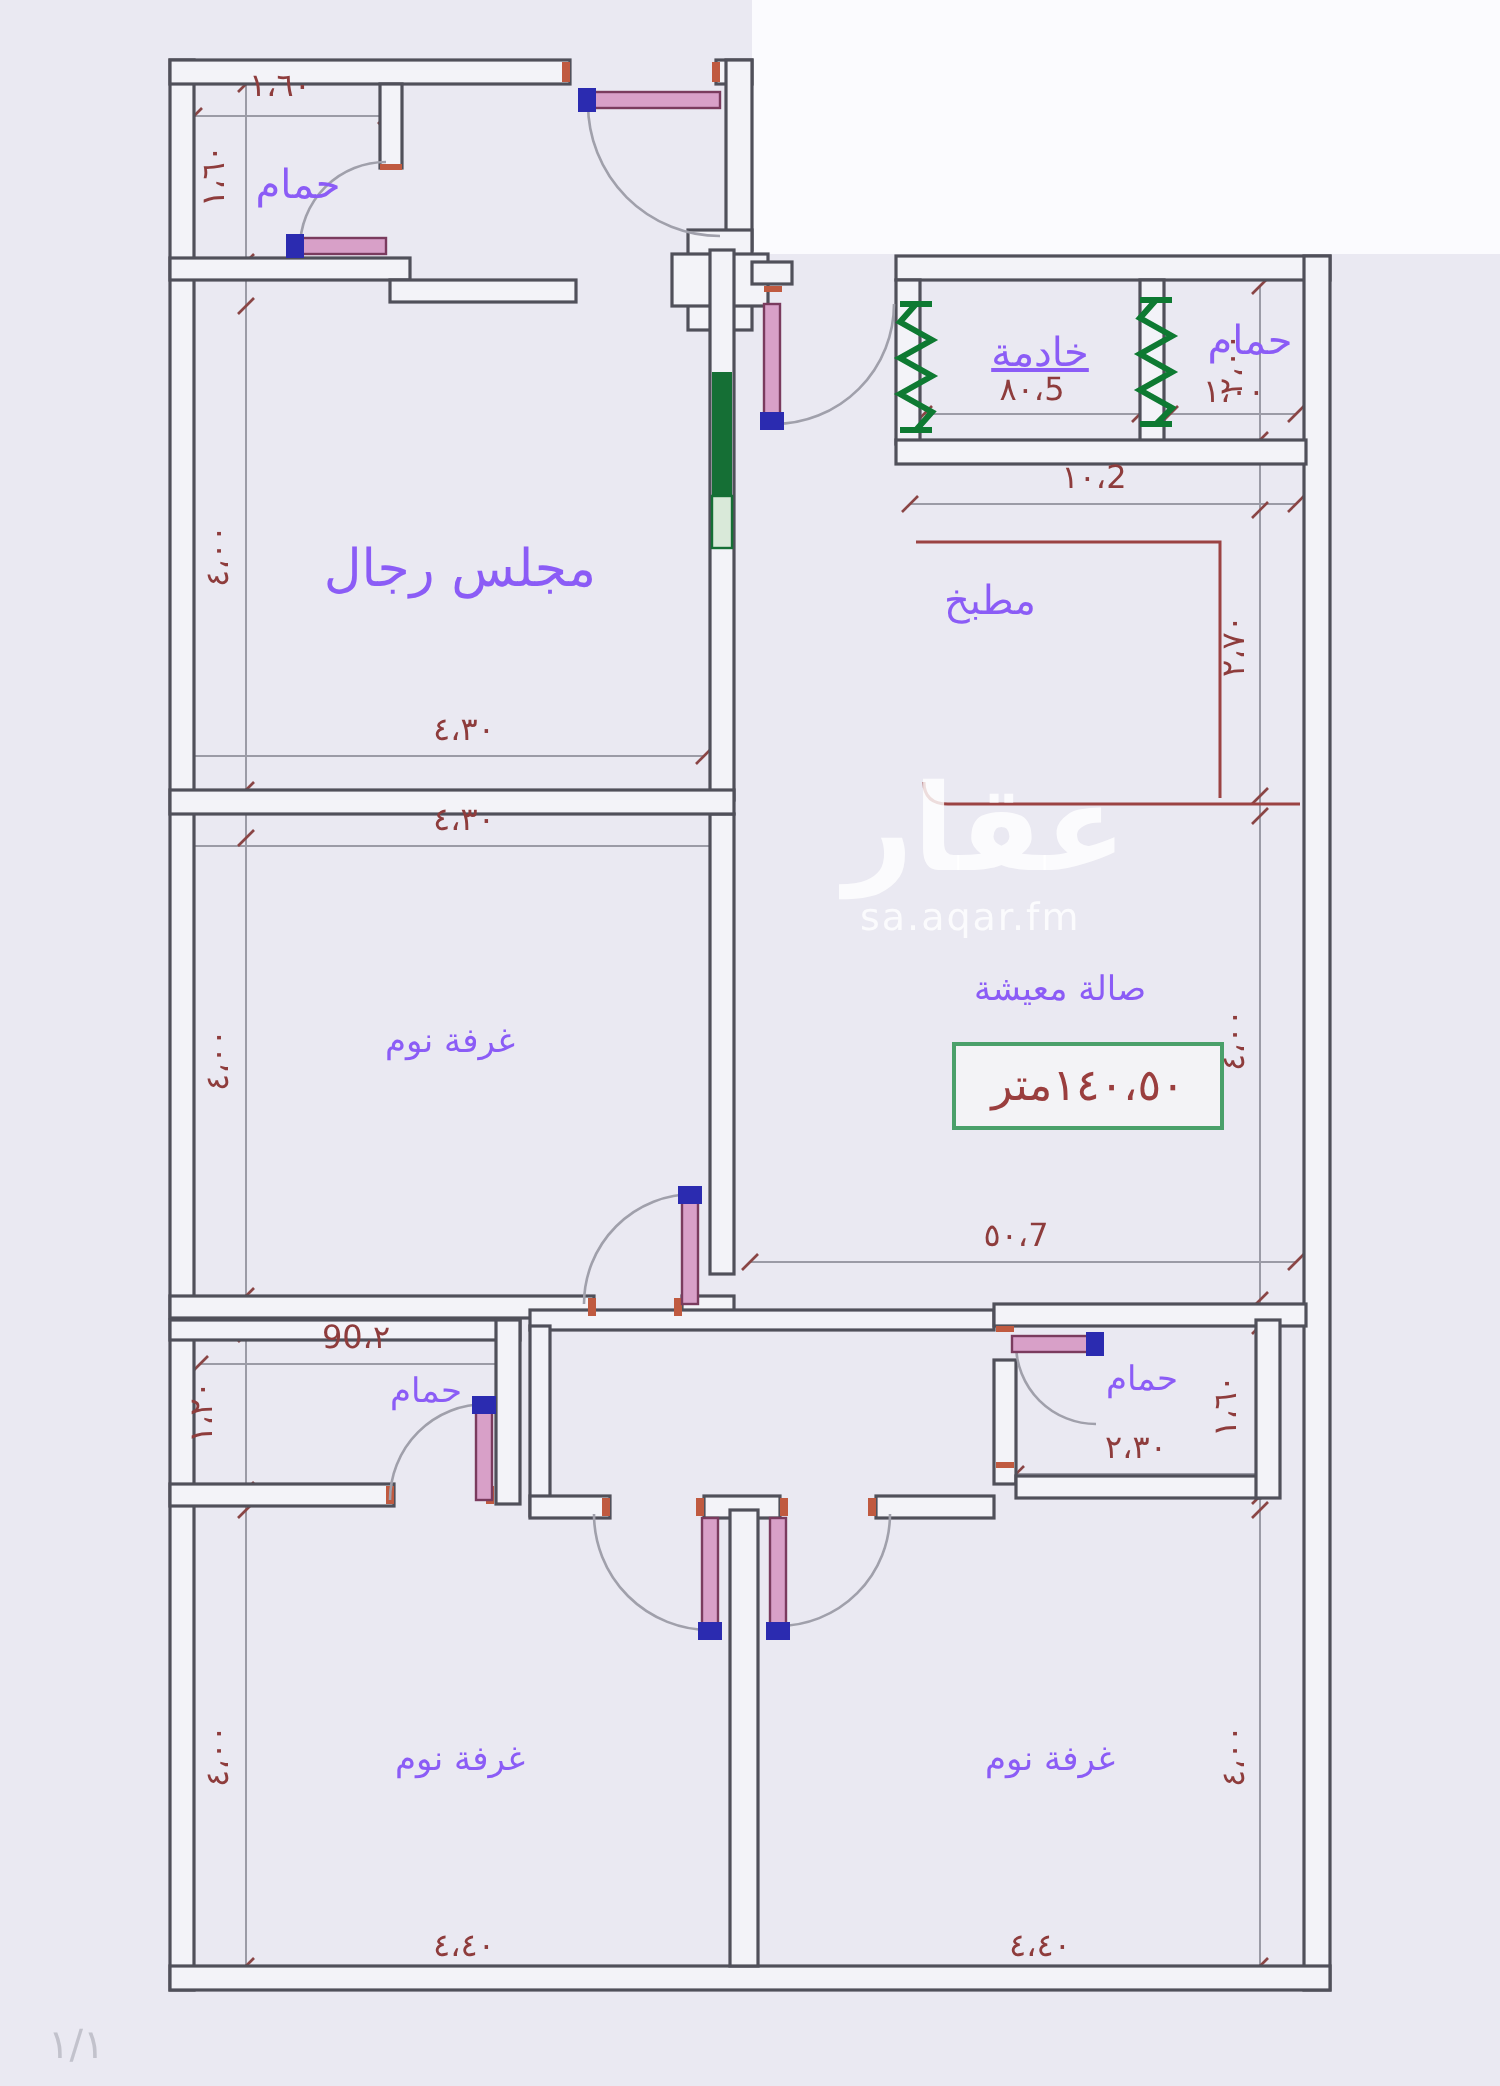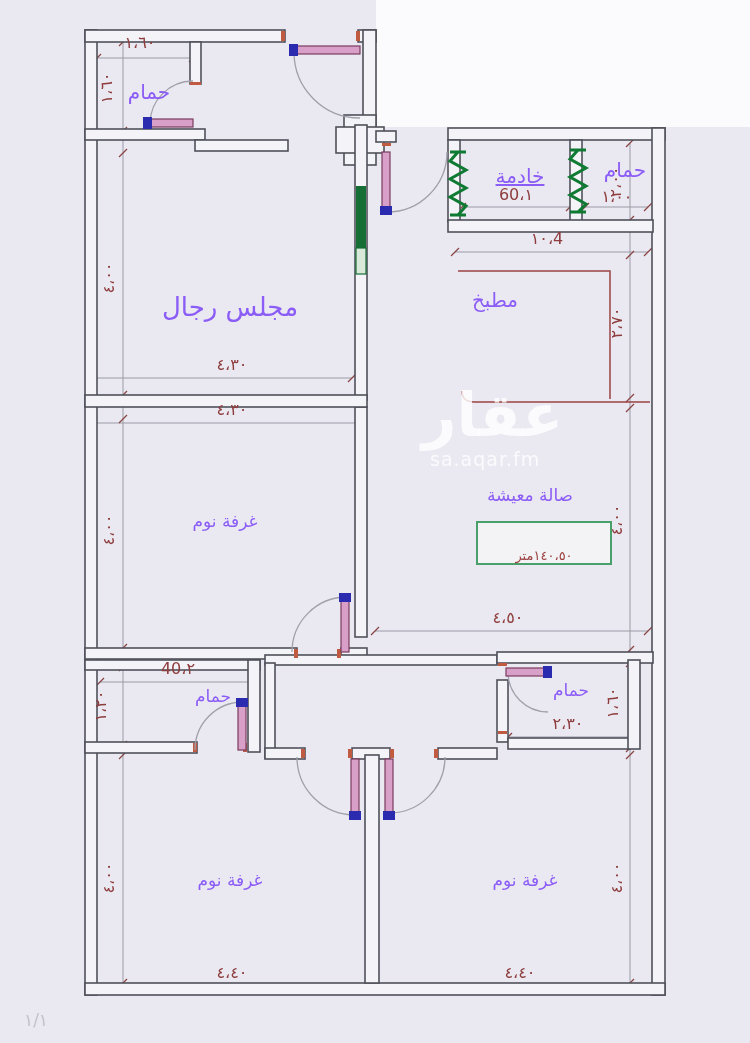--- a/index.html
+++ b/index.html
@@ -4,34 +4,34 @@
 <style>
   html,body{margin:0;padding:0;}
   body{width:750px;height:1043px;position:relative;background:#eae9f2;
        font-family:"DejaVu Sans",sans-serif;overflow:hidden;}
   #plan{position:absolute;left:0;top:0;width:750px;height:1043px;}
   .outside{position:absolute;background:#fbfbfe;}
   svg{position:absolute;left:0;top:0;}
   .lbl{position:absolute;color:#8b5cf6;white-space:nowrap;text-align:center;
        direction:rtl;unicode-bidi:embed;line-height:1;}
   .room{font-size:17px;}
-  .big{font-size:26px;margin-top:22px;}
+  .big{font-size:26px;}
   .sm{font-size:20px;}
   .dim{font-size:16px;color:#8e3c3c;}
   .vdim{transform:rotate(-90deg);transform-origin:center center;width:64px;height:18px;
         margin-left:-32px;margin-top:-9px;}
   .hdim{width:80px;margin-left:-40px;margin-top:-9px;}
   .wm-logo{position:absolute;color:rgba(255,255,255,0.82);font-size:60px;font-weight:bold;
            direction:rtl;}
   .wm-site{position:absolute;color:rgba(255,255,255,0.80);font-size:19px;letter-spacing:1px;}
   .area-badge{position:absolute;left:476px;top:521px;width:132px;height:40px;
               border:2px solid #4aa06a;background:rgba(250,252,250,0.55);
-              display:flex;align-items:flex-end;justify-content:center;
-              color:#9a3e3e;font-size:13px;direction:rtl;}
-  .pagenum{position:absolute;left:24px;top:1010px;color:#c2c2cc;font-size:17px;direction:rtl;text-align:center;}
+              display:flex;align-items:center;justify-content:center;
+              color:#9a3e3e;font-size:22px;direction:rtl;}
+  .pagenum{position:absolute;left:24px;top:1010px;color:#c2c2cc;font-size:20px;direction:rtl;text-align:center;}
 </style>
 </head>
 <body>
 
 <div id="plan">
 
   <div class="outside" style="left:376px;top:0;width:374px;height:127px;"></div>
 
   <svg width="750" height="1043" viewBox="0 0 750 1043">
 
@@ -216,27 +216,27 @@
   <div class="lbl sm" style="left:594px;top:160px;width:62px;">حمام</div>
   <div class="lbl sm" style="left:460px;top:290px;width:70px;">مطبخ</div>
   <div class="lbl room" style="left:460px;top:487px;width:140px;">صالة معيشة</div>
   <div class="lbl room" style="left:160px;top:513px;width:130px;">غرفة نوم</div>
   <div class="lbl room" style="left:178px;top:688px;width:70px;">حمام</div>
   <div class="lbl room" style="left:536px;top:682px;width:70px;">حمام</div>
   <div class="lbl room" style="left:165px;top:872px;width:130px;">غرفة نوم</div>
   <div class="lbl room" style="left:460px;top:872px;width:130px;">غرفة نوم</div>
 
   <div class="lbl dim hdim" style="left:140px;top:44px;">١،٦٠</div>
-  <div class="lbl dim hdim" style="left:516px;top:196px;">١،60</div>
+  <div class="lbl dim hdim" style="left:516px;top:196px;">5،٨٠</div>
   <div class="lbl dim hdim" style="left:617px;top:198px;font-family:Liberation Serif, serif;">١،٠٠</div>
-  <div class="lbl dim hdim" style="left:547px;top:240px;">4،١٠</div>
+  <div class="lbl dim hdim" style="left:547px;top:240px;">2،١٠</div>
   <div class="lbl dim hdim" style="left:232px;top:366px;">٤،٣٠</div>
   <div class="lbl dim hdim" style="left:232px;top:411px;">٤،٣٠</div>
-  <div class="lbl dim hdim" style="left:508px;top:619px;">٤،٥٠</div>
-  <div class="lbl dim hdim" style="left:178px;top:670px;">٢،40</div>
+  <div class="lbl dim hdim" style="left:508px;top:619px;">7،٥٠</div>
+  <div class="lbl dim hdim" style="left:178px;top:670px;">٢،90</div>
   <div class="lbl dim hdim" style="left:568px;top:725px;text-align:center;">٢،٣٠</div>
   <div class="lbl dim hdim" style="left:232px;top:974px;">٤،٤٠</div>
   <div class="lbl dim hdim" style="left:520px;top:974px;">٤،٤٠</div>
 
   <div class="lbl dim vdim" style="left:108px;top:88px;">١،٦٠</div>
   <div class="lbl dim vdim" style="left:110px;top:278px;">٤،٠٠</div>
   <div class="lbl dim vdim" style="left:110px;top:530px;">٤،٠٠</div>
   <div class="lbl dim vdim" style="left:617px;top:182px;">٢،٠٠</div>
   <div class="lbl dim vdim" style="left:618px;top:323px;">٢،٧٠</div>
   <div class="lbl dim vdim" style="left:618px;top:520px;">٤،٠٠</div>

